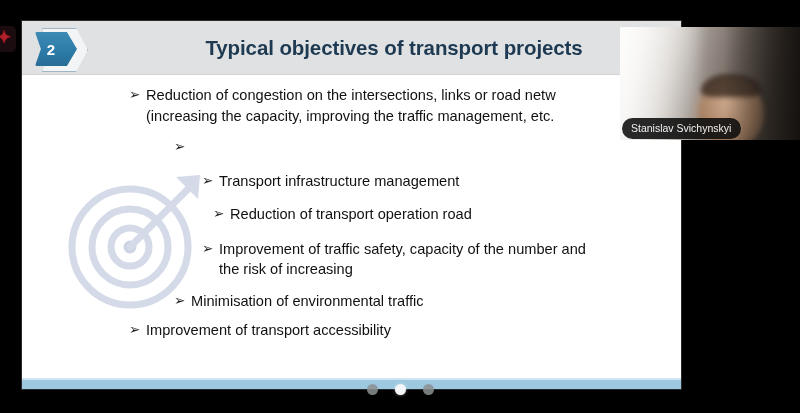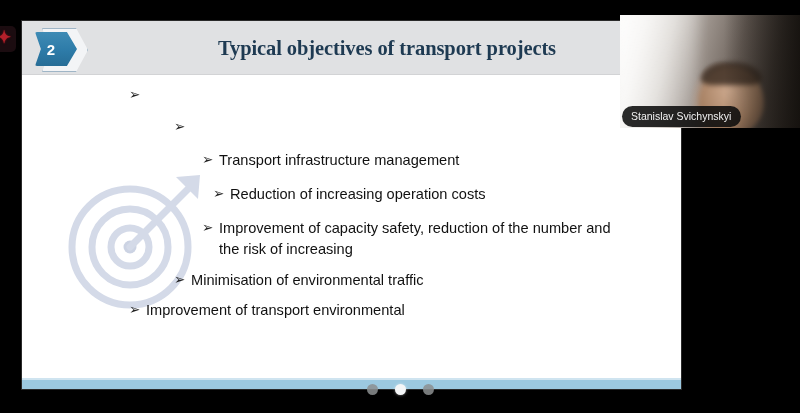--- a/index.html
+++ b/index.html
@@ -57,25 +57,25 @@
   }
   .hex-solid .num{
     position:absolute;left:0;top:0;width:76%;height:100%;
     display:flex;align-items:center;justify-content:center;
     color:#ffffff;font-size:15px;font-weight:700;
     font-family:"Liberation Sans", sans-serif;
   }
 
   
   #slide-title{
-    position:absolute;left:95px;top:0;width:540px;height:54px;
+    position:absolute;left:102px;top:0;width:540px;height:54px;
     display:flex;align-items:center;justify-content:center;
     color:#1e3a52;font-size:20.5px;font-weight:700;
     letter-spacing:-0.1px;
-    font-family:Liberation Serif, serif;
+    font-family:Liberation Sans, sans-serif;
     white-space:nowrap;
   }
 
   
   #watermark{
     position:absolute;left:38px;top:140px;width:158px;height:150px;
     opacity:1;pointer-events:none;
   }
 
   
@@ -134,21 +134,21 @@
   #dots .dot{
     width:11px;height:11px;border-radius:50%;
     background:#8c8f91;opacity:.85;
   }
   #dots .dot.active{
     background:#f4f6f7;opacity:1;box-shadow:0 0 3px rgba(255,255,255,.5);
   }
 
   
   #video-tile{
-    position:absolute;left:620px;top:15px;width:180px;height:113px;
+    position:absolute;left:620px;top:27px;width:180px;height:113px;
     overflow:hidden;
     background:#a21caf;
   }
   #video-bg{
     position:absolute;inset:0;
     background:
       radial-gradient(ellipse 44px 58px at 56% 78%, #d8b49a 0%, #b08d74 38%, rgba(120,92,74,0) 72%),
       radial-gradient(ellipse 30px 26px at 56% 56%, #4b3a30 0%, rgba(75,58,48,0) 70%),
       linear-gradient(104deg,
         #f4f2ef 0%,
@@ -219,52 +219,56 @@
     </g>
     <circle cx="70" cy="86" r="6.5" fill="#ccd3e3"></circle>
     <path d="M70 86 L133 23" stroke="#d4dae8" stroke-width="7" fill="none" stroke-linecap="round"></path>
     <path d="M116 16 L140 14 L138 38 L128 28 L126 26 Z" fill="#d4dae8"></path>
   </svg>
 
   <div id="bullets">
 
     <div class="bullet lvl0 gap-a">
       <span class="mark">➢</span>
+      <span class="txt">
+        <span>Reduction of congestion on the intersections, links or road netw</span><br>
+        <span>(increasing the capacity, improving the traffic management, etc.</span>
+      </span>
     </div>
 
     <div class="bullet lvl1 gap-c">
       <span class="mark">➢</span>
     </div>
 
     <div class="bullet lvl2 gap-d">
       <span class="mark">➢</span>
       <span class="txt">Transport infrastructure management</span>
     </div>
 
     <div class="bullet lvl3 gap-d">
       <span class="mark">➢</span>
-      <span class="txt">Reduction of increasing operation costs</span>
+      <span class="txt">Reduction of transport operation road</span>
     </div>
 
     <div class="bullet lvl2 gap-e">
       <span class="mark">➢</span>
       <span class="txt">
-        <span>Improvement of capacity safety, reduction of the number and</span><br>
+        <span>Improvement of traffic safety, capacity of the number and</span><br>
         <span>the risk of increasing</span>
       </span>
     </div>
 
     <div class="bullet lvl1 gap-f">
       <span class="mark">➢</span>
       <span class="txt">Minimisation of environmental traffic</span>
     </div>
 
     <div class="bullet lvl0 gap-b">
       <span class="mark">➢</span>
-      <span class="txt">Improvement of transport environmental</span>
+      <span class="txt">Improvement of transport accessibility</span>
     </div>
 
   </div>
 
   <div id="footer-bar"></div>
 </div>
 
 <div id="dots">
   <div class="dot"></div>
   <div class="dot active"></div>

